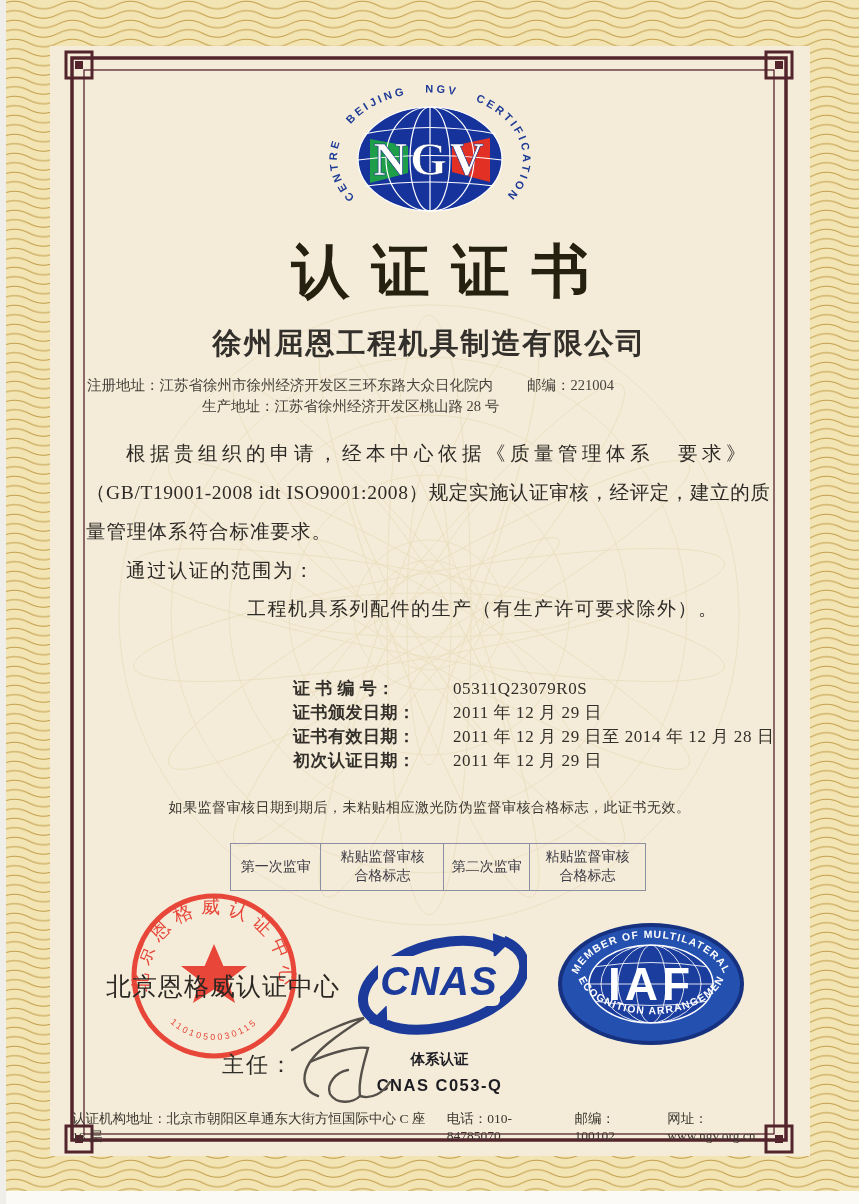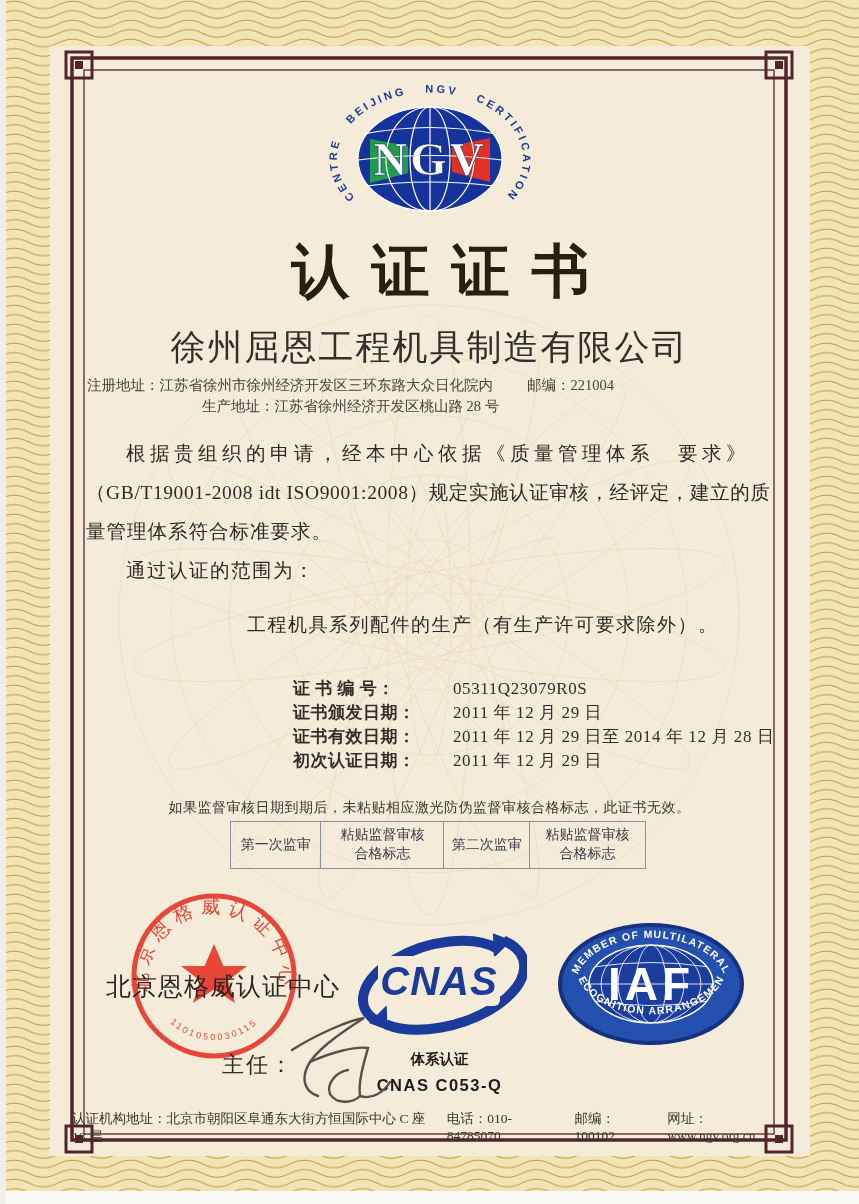--- a/index.html
+++ b/index.html
@@ -6,41 +6,41 @@
   .page{position:relative;width:859px;height:1204px;margin:0 auto;overflow:hidden;
         background:#f2e5b3;font-family:"Liberation Serif","DejaVu Serif",serif;}
   .layer{position:absolute;left:0;top:0;}
   .panel{position:absolute;left:50px;top:46px;width:760px;height:1110px;background:#f4ecd9;}
   .paper-edge-bottom{position:absolute;left:0;bottom:0;width:100%;height:13px;background:#fbfaf6;}
   .paper-edge-left{position:absolute;left:0;top:0;width:6px;height:100%;background:#f0eee8;}
   .abs{position:absolute;}
   .ctr{left:0;width:859px;text-align:center;}
 
   .title{top:233px;font-size:58px;font-weight:bold;color:#25200f;letter-spacing:22px;padding-left:22px;}
-  .company{top:324px;font-size:35px;font-weight:400;color:#33302c;letter-spacing:2px;}
+  .company{top:324px;font-size:29px;font-weight:700;color:#33302c;letter-spacing:2px;}
   .addr{left:0;width:701px;display:flex;justify-content:center;gap:34px;font-size:14.5px;color:#46413a;}
   .addr1{top:376px;}
   .addr2{top:397px;}
 
   .body-text{left:86px;top:434px;width:692px;color:#2e2a26;font-size:19.5px;line-height:39px;}
   .bline1{letter-spacing:4.5px;text-indent:40px;white-space:nowrap;}
   .bline2{letter-spacing:0.6px;white-space:nowrap;}
   .bline3{letter-spacing:1px;}
   .bline4{text-indent:40px;letter-spacing:1.5px;}
 
-  .scope{left:247px;top:596px;font-size:19px;color:#2e2a26;letter-spacing:1.5px;margin-top:16px;}
+  .scope{left:247px;top:596px;font-size:19px;color:#2e2a26;letter-spacing:1.5px;}
 
   .certinfo{left:293px;top:677px;font-size:17px;color:#322e29;}
   .certrow{display:flex;height:24px;line-height:24px;}
   .certrow .lbl{width:160px;letter-spacing:0.5px;font-weight:bold;}
   .certrow .val{letter-spacing:0.6px;}
 
   .note{top:799px;font-size:14px;color:#3a362f;letter-spacing:0.5px;}
 
-  .audit-table{position:absolute;left:230px;top:821px;width:414px;height:46px;display:flex;
+  .audit-table{position:absolute;left:230px;top:843px;width:414px;height:46px;display:flex;
                border:1px solid #8b8fa2;color:#3c3a45;font-size:14px;}
   .audit-table .cell{border-left:1px solid #8b8fa2;display:flex;align-items:center;justify-content:center;
                      text-align:center;white-space:pre-line;line-height:1.35;}
   .audit-table .cell:first-child{border-left:none;}
   .c1{width:90px;} .c2{width:123px;} .c3{width:85px;} .c4{width:116px;}
 
   .org-name{left:106px;top:970px;font-size:25px;color:#2b2723;letter-spacing:1px;z-index:6;}
   .director{left:222px;top:1050px;font-size:22px;color:#2f2b26;letter-spacing:2px;z-index:6;}
 
   .cnas-type{top:1050px;left:352px;width:175px;text-align:center;font-size:14.5px;font-weight:bold;color:#1d1c22;

